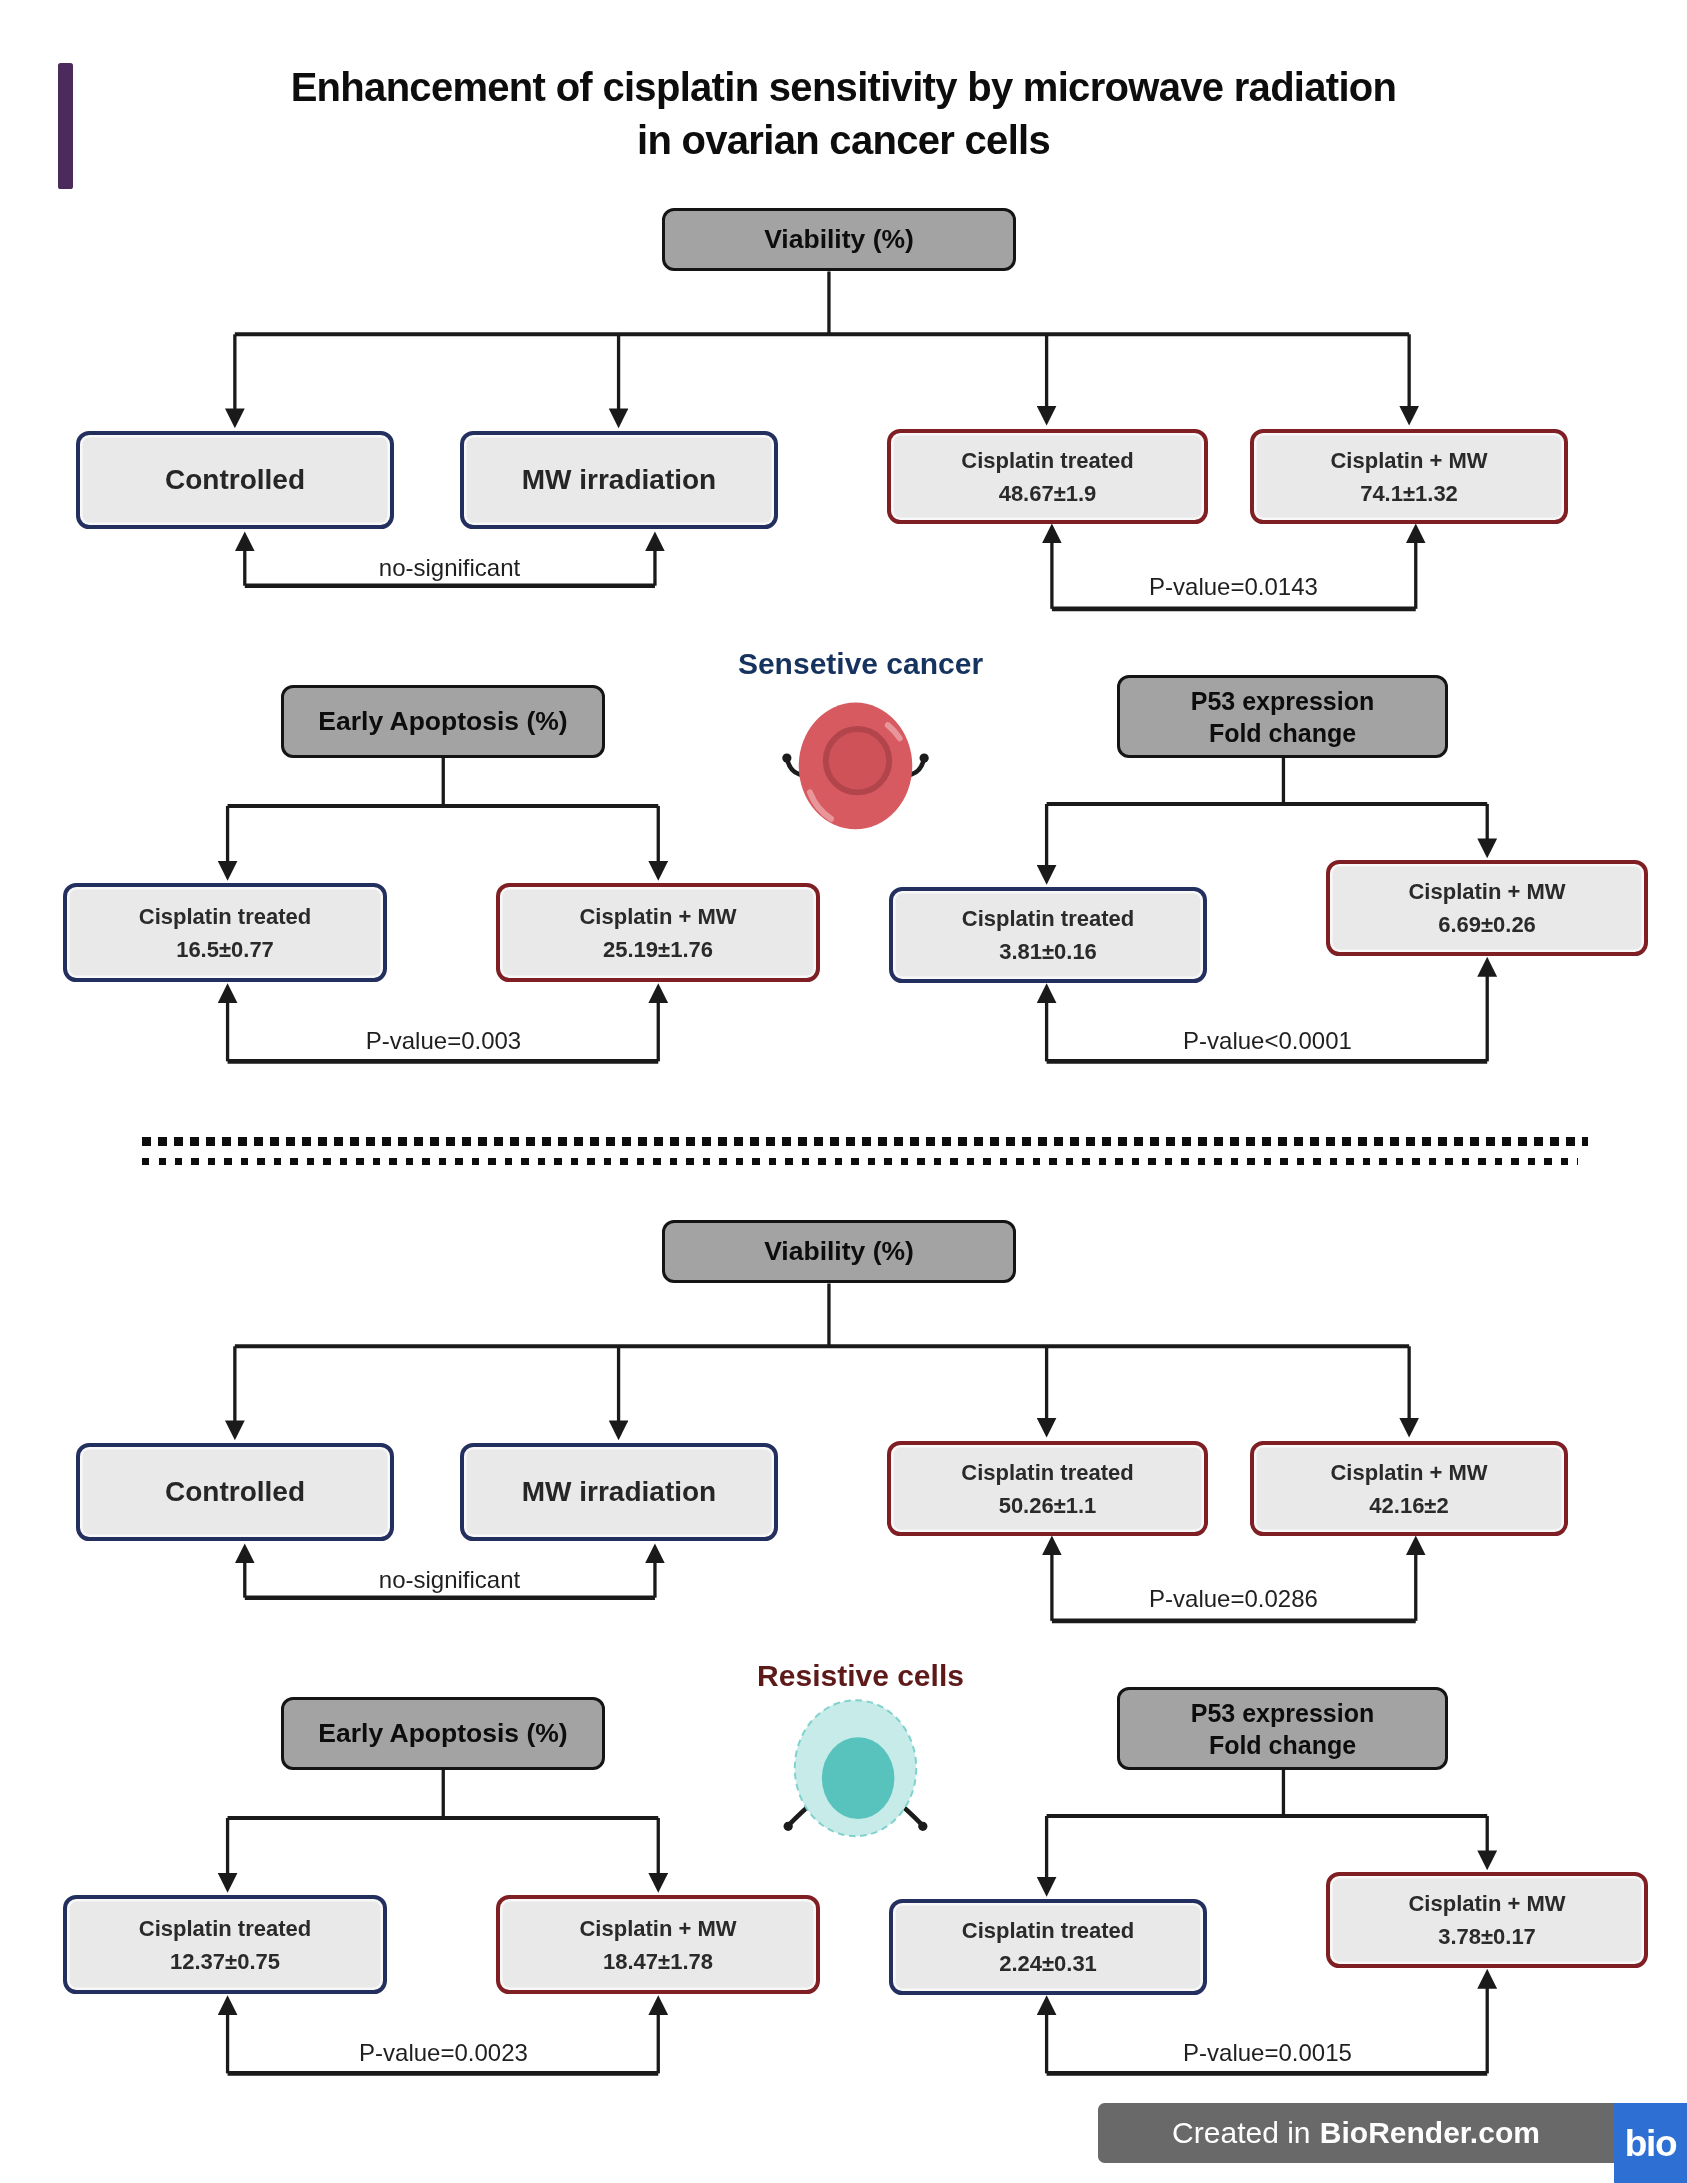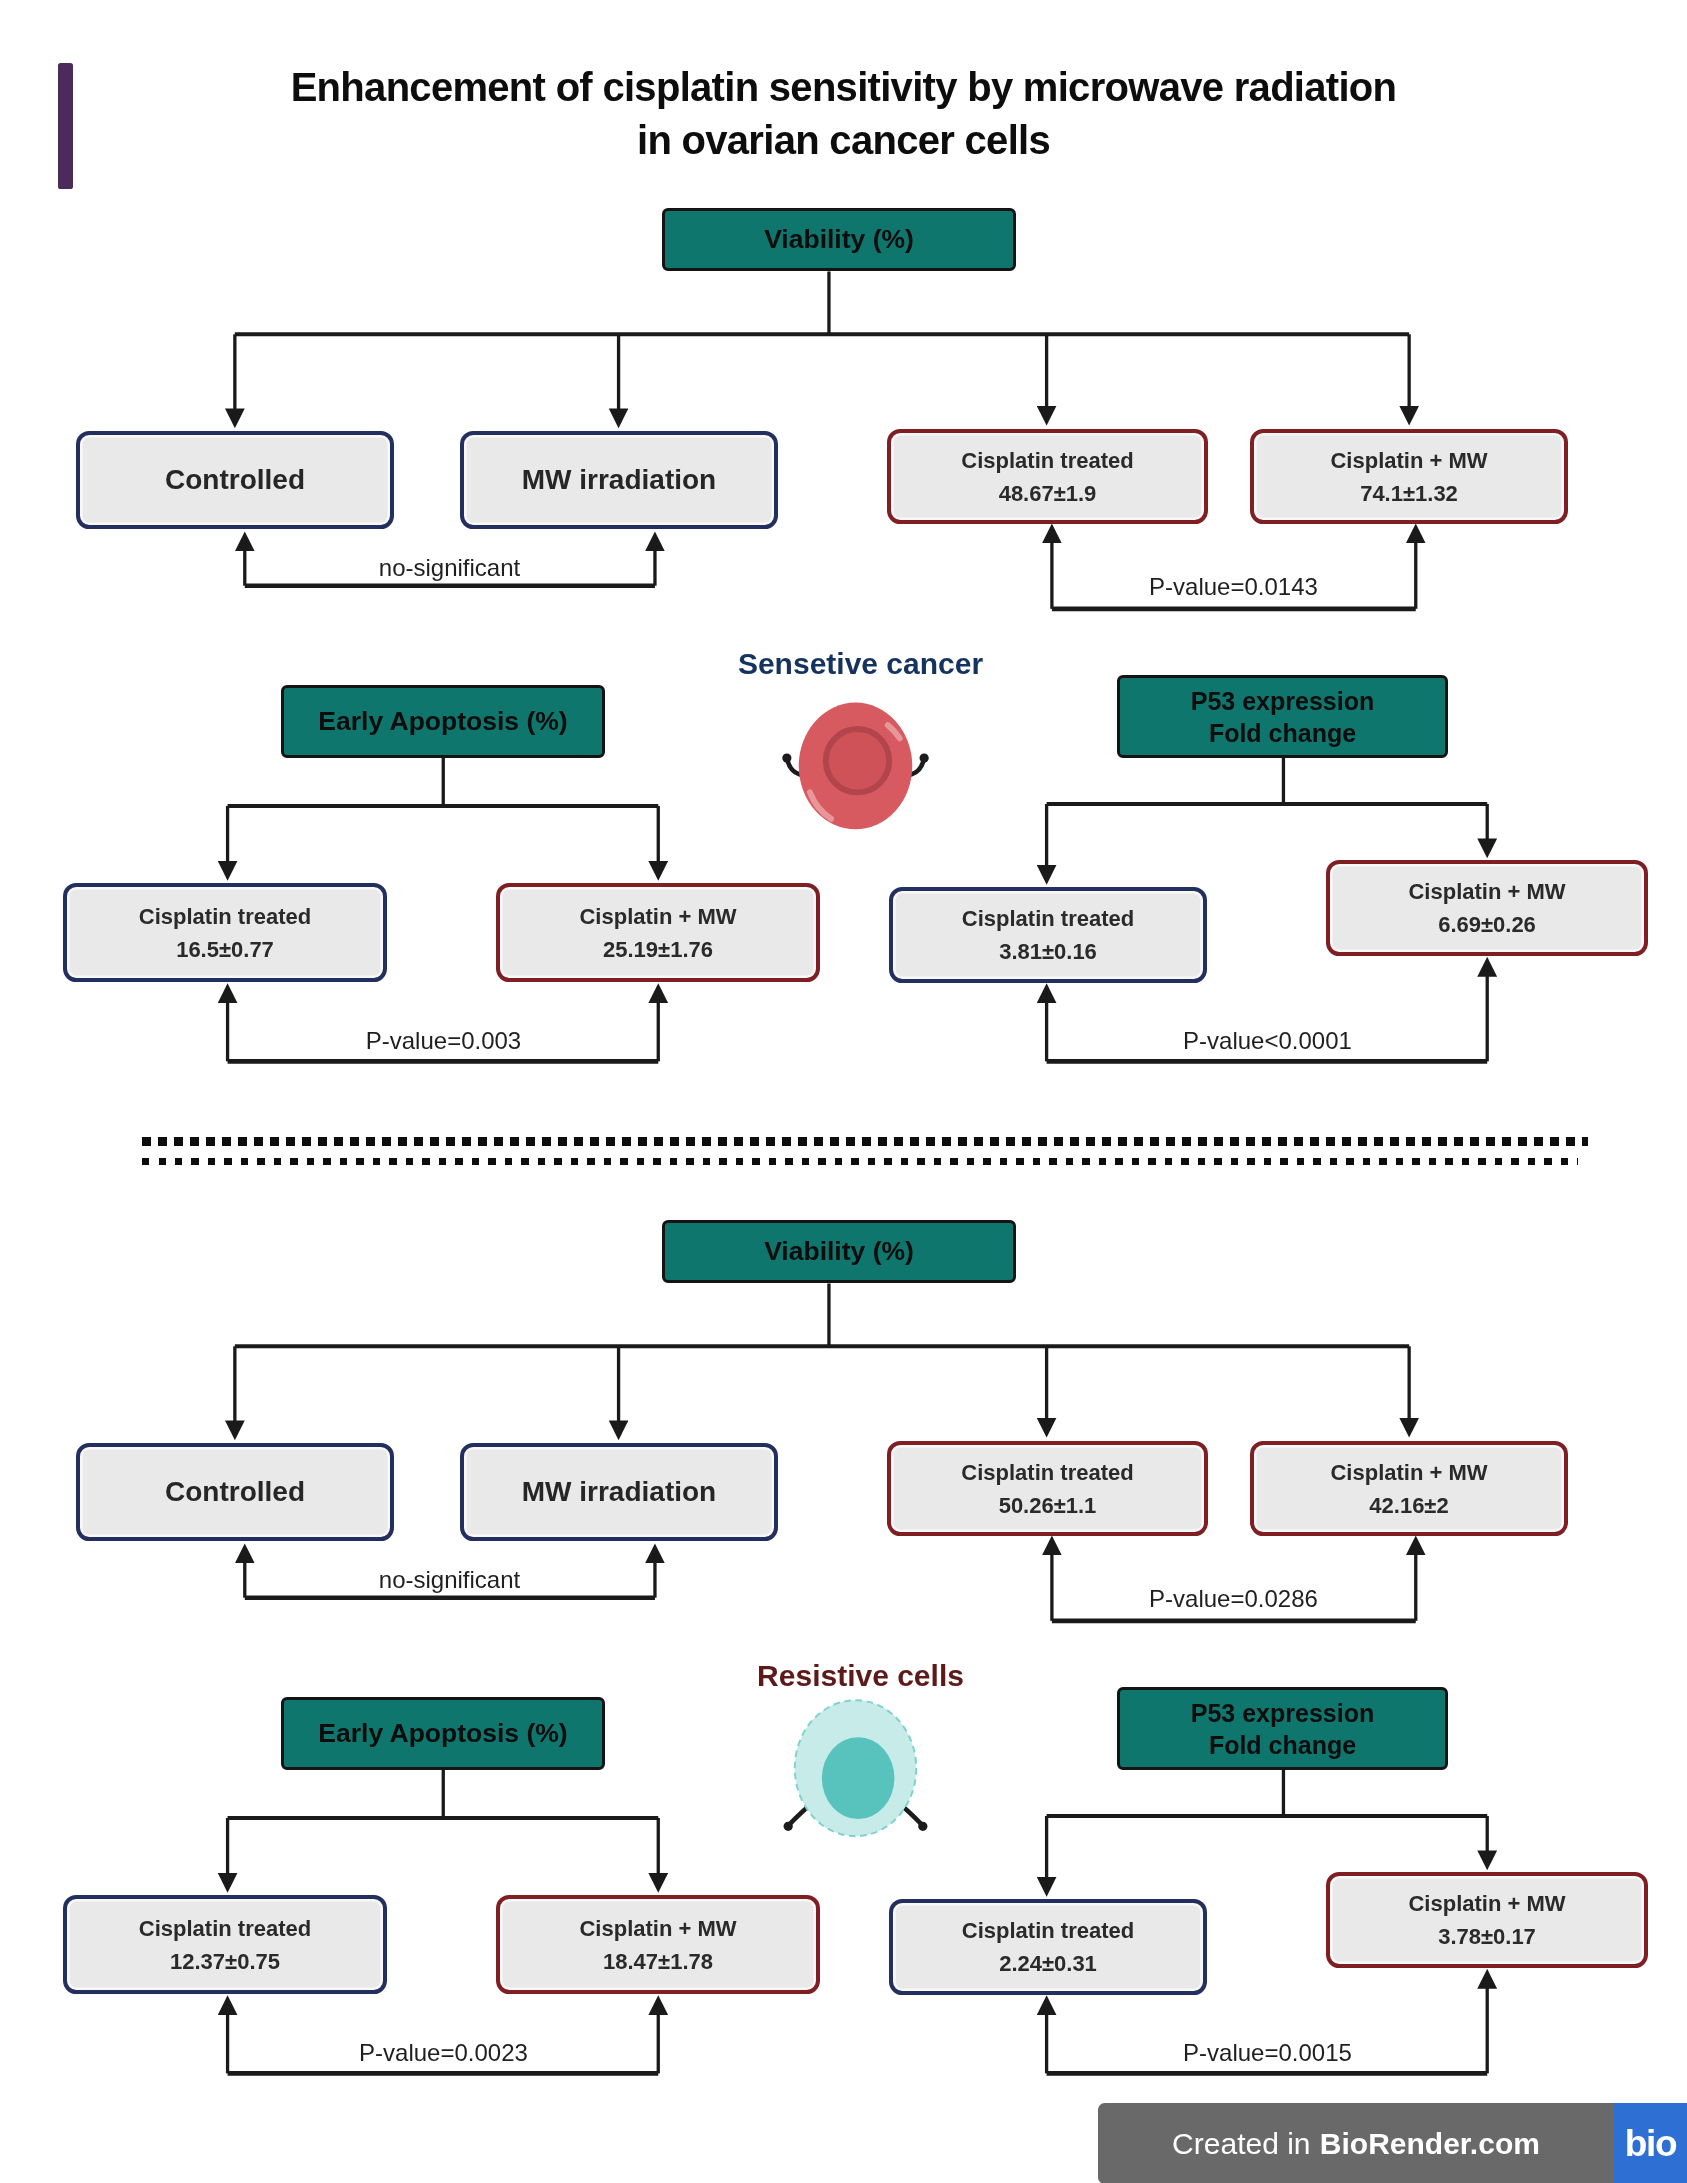--- a/index.html
+++ b/index.html
@@ -6,36 +6,36 @@
   .canvas{position:relative;width:1687px;height:2183px;background:#ffffff;overflow:hidden;
           font-family:"Liberation Sans",sans-serif;color:#1c1c1c;}
   .abs{position:absolute;}
   .title{left:0;top:61px;width:1687px;text-align:center;font-size:40px;font-weight:bold;
          line-height:53px;color:#0d0d0d;letter-spacing:-0.7px;}
   .accent-bar{left:58px;top:63px;width:14.6px;height:126px;background:#4b2a5c;border-radius:2.6px;}
   .sec{left:0;width:1687px;height:1092px;}
   .sec1{top:0;} .sec2{top:1012px;}
   .box{position:absolute;display:flex;flex-direction:column;justify-content:center;align-items:center;
        text-align:center;box-sizing:border-box;}
-  .plain{background:#0f766e;border:3.3px solid #141414;border-radius:6px;}
+  .plain{background:#a3a3a3;border:3.3px solid #141414;border-radius:12px;}
   .navy{background:#e9e9e9;border:4.6px solid #232f5e;border-radius:13.2px;box-shadow:inset 0 0 0 2.6px #f8f8f8;}
   .red {background:#e9e9e9;border:4.6px solid #7f1f23;border-radius:13.2px;box-shadow:inset 0 0 0 2.6px #f8f8f8;}
   .bl{font-weight:bold;font-size:26.5px;color:#262626;line-height:34px;}
   .bv{font-weight:bold;font-size:22px;color:#2a2a2a;line-height:33px;}
   .hd{font-weight:bold;font-size:26.5px;color:#0d0d0d;}
   .hd2{font-weight:bold;font-size:25px;color:#0d0d0d;line-height:32px;}
   .pv{position:absolute;width:331px;text-align:center;font-size:24px;color:#1f1f1f;}
   .cell-label{position:absolute;width:397px;text-align:center;font-size:30px;font-weight:bold;}
   .sec1 .cell-label{color:#16325f;}
   .sec2 .cell-label{color:#5e1919;}
   .dots1{left:142px;top:1137px;width:1446px;height:9.3px;
          background:repeating-linear-gradient(90deg,#0d0d0d 0 8.6px,transparent 8.6px 16px);}
   .dots2{left:142px;top:1158px;width:1436px;height:6.6px;
          background:repeating-linear-gradient(90deg,#0d0d0d 0 7.3px,transparent 7.3px 16.5px);}
-  .footer-bar{left:1098px;top:2103px;width:516px;height:81px;background:#696969;
+  .footer-bar{left:1098px;top:2103px;width:516px;height:60px;background:#696969;
               display:flex;align-items:center;justify-content:center;color:#ffffff;
               font-size:30px;border-top-left-radius:6.6px;border-bottom-left-radius:6.6px;}
   .footer-bar .brand{font-weight:bold;margin-left:9.3px;}
   .footer-logo{left:1614px;top:2103px;width:73px;height:81px;background:#2e6fd3;
                display:flex;align-items:center;justify-content:center;color:#ffffff;
                font-size:37px;font-weight:bold;letter-spacing:-1.3px;}
   svg.connectors{position:absolute;left:0;top:0;width:1687px;height:1092px;}
 </style>
 </head>
 <body>

